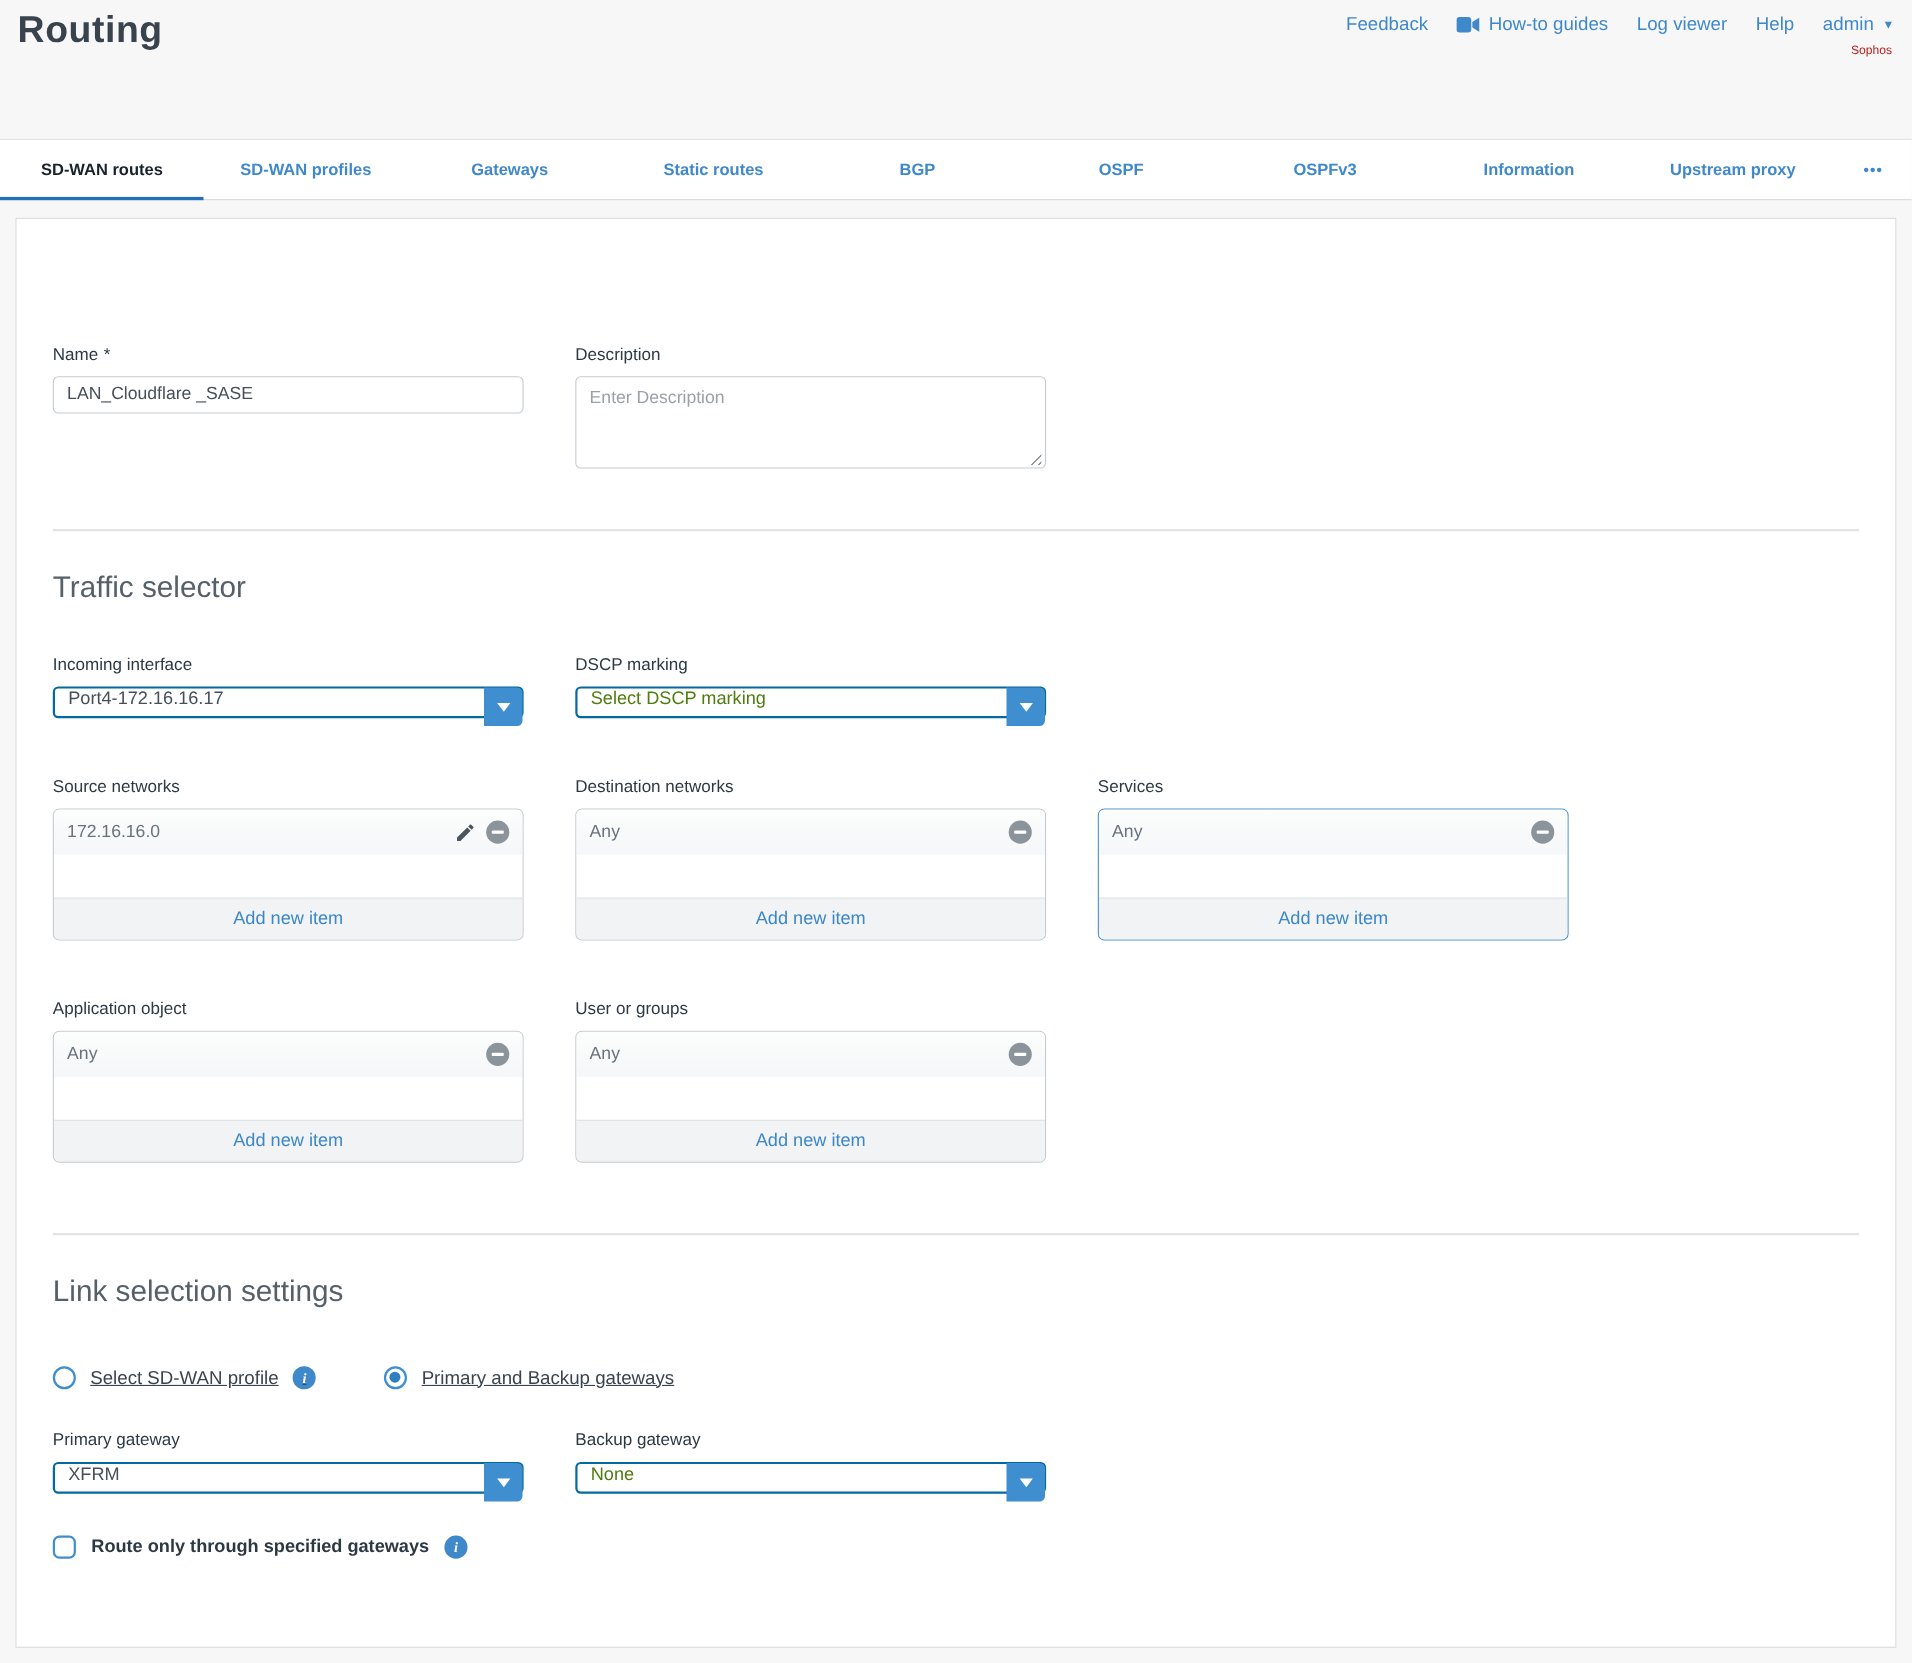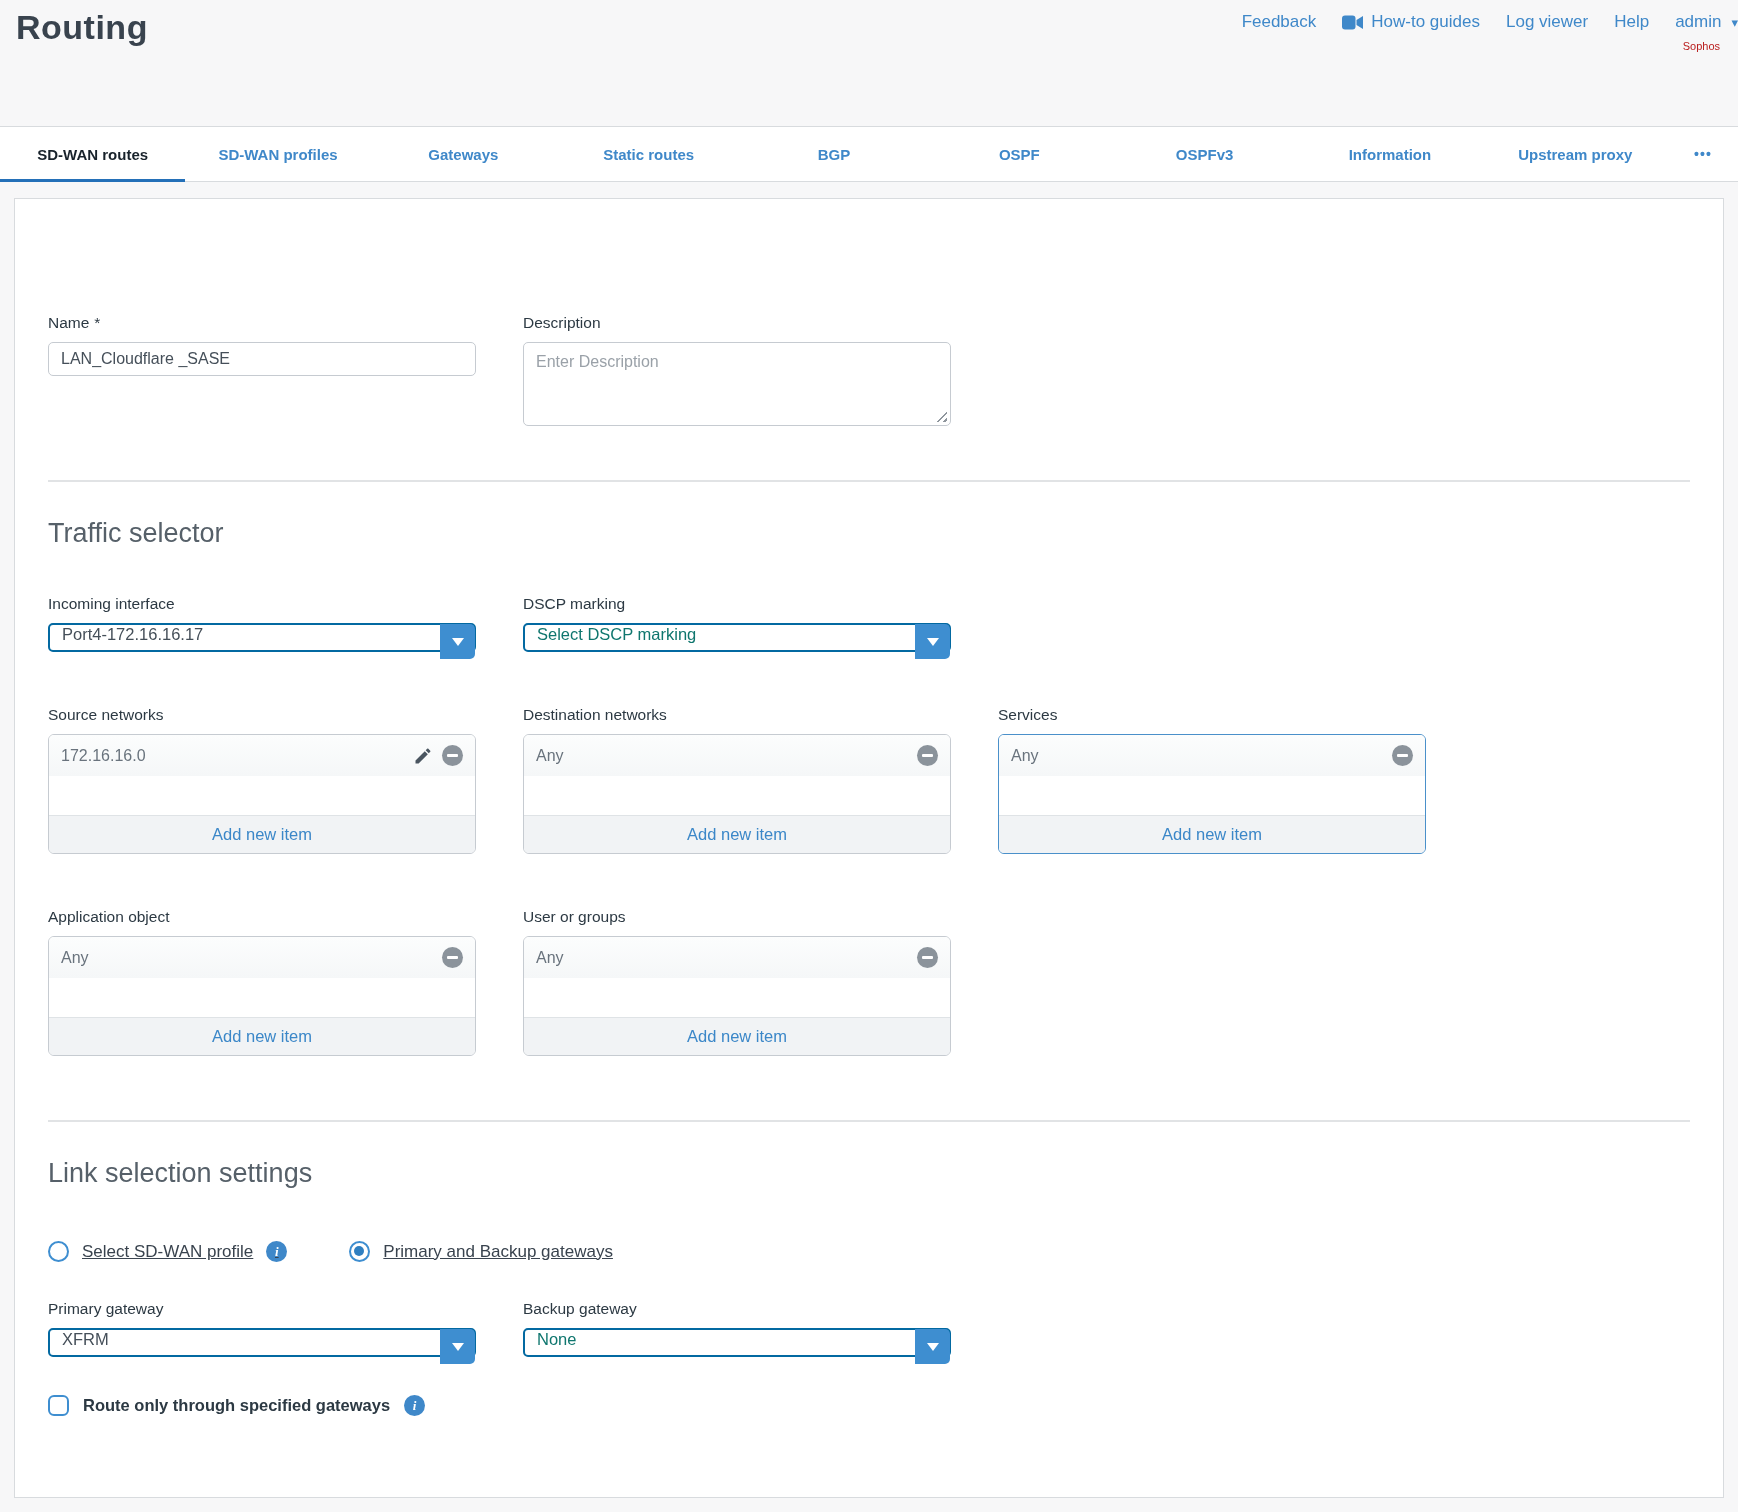--- a/index.html
+++ b/index.html
@@ -1,21 +1,21 @@
 <!DOCTYPE html>
 <html><head>
 <meta charset="utf-8">
 <style>
   * { margin:0; padding:0; box-sizing:border-box; }
   html,body { width:1738px; height:1512px; background:#f7f7f8; font-family:"Liberation Sans","DejaVu Sans",sans-serif; color:#3a4450; overflow:hidden; }
 
   
   .header { position:relative; height:126px; background:#f7f7f8; }
   .page-title { position:absolute; left:16px; top:8px; font-size:34px; font-weight:700; color:#39434e; letter-spacing:.5px; }
-  .header-links { position:absolute; right:0; top:12px; display:flex; align-items:center; gap:26px; }
+  .header-links { position:absolute; right:18px; top:12px; display:flex; align-items:center; gap:26px; }
   .header-link { color:#3f88c9; font-size:17px; cursor:pointer; display:flex; align-items:center; gap:8px; white-space:nowrap; }
   .caret { font-size:13px; color:#3f88c9; margin-left:2px; }
   .brand { position:absolute; right:18px; top:40px; color:#b91c1c; font-size:11px; }
 
   
   .tabbar { display:flex; align-items:stretch; height:56px; background:#ffffff; border-top:1px solid #d8dbde; border-bottom:1px solid #d8dbde; }
   .tab { flex:1; display:flex; align-items:center; justify-content:center; position:relative; font-size:15px; font-weight:700; color:#3f88c9; cursor:pointer; }
   .tab.active { color:#18222b; }
   .tab.active::after { content:""; position:absolute; left:0; right:0; bottom:-1px; height:3px; background:#2470b8; }
   .tab-more { flex:0 0 70px; display:flex; align-items:center; justify-content:center; color:#3f88c9; font-size:14px; font-weight:700; letter-spacing:1px; cursor:pointer; }
@@ -32,21 +32,21 @@
   textarea.desc { width:428px; height:84px; border:1px solid #c6cbd1; border-radius:5px; padding:10px 12px; font-size:16px; color:#454f59; font-family:inherit; resize:none; outline:none; }
   textarea.desc::placeholder { color:#9aa1a8; }
   .resize-handle { position:absolute; right:4px; bottom:8px; width:14px; height:14px; background:repeating-linear-gradient(135deg, transparent 0 3px, #8f969d 3px 4.6px); clip-path:polygon(100% 0, 100% 100%, 0 100%); pointer-events:none; }
 
   .divider { height:2px; background:#e1e3e5; margin-top:50px; }
   .section-heading { font-size:27px; font-weight:400; color:#566069; margin-top:36px; }
 
   
   .dropdown { position:relative; width:428px; height:29px; border:2px solid #0369a1; border-radius:5px; background:#fff; display:flex; align-items:flex-start; cursor:pointer; }
   .dropdown .value { padding-left:12px; font-size:16.5px; color:#454f59; }
-  .dropdown .value.placeholder { color:#0f766e; }
+  .dropdown .value.placeholder { color:#4d7c0f; }
   .dd-btn { position:absolute; right:-1px; top:-1px; width:35px; height:35px; background:#3e8ed0; border-radius:0 5px 5px 0; display:flex; align-items:center; justify-content:center; }
   .dd-btn::after { content:""; width:0; height:0; border-left:6px solid transparent; border-right:6px solid transparent; border-top:8px solid #ffffff; }
 
   
   .listbox { width:428px; height:120px; border:1px solid #c6cbd1; border-radius:6px; background:#fff; display:flex; flex-direction:column; overflow:hidden; }
   .listbox.focused { border:1.5px solid #4a90ca; }
   .lb-item { height:41px; flex:0 0 41px; display:flex; align-items:center; padding:0 12px; background:linear-gradient(#fcfdfd,#f5f7f8); font-size:16px; color:#69737d; }
   .lb-item .item-text { flex:1; }
   .lb-icons { display:flex; align-items:center; gap:9px; }
   .lb-spacer { flex:1; background:#fff; }

